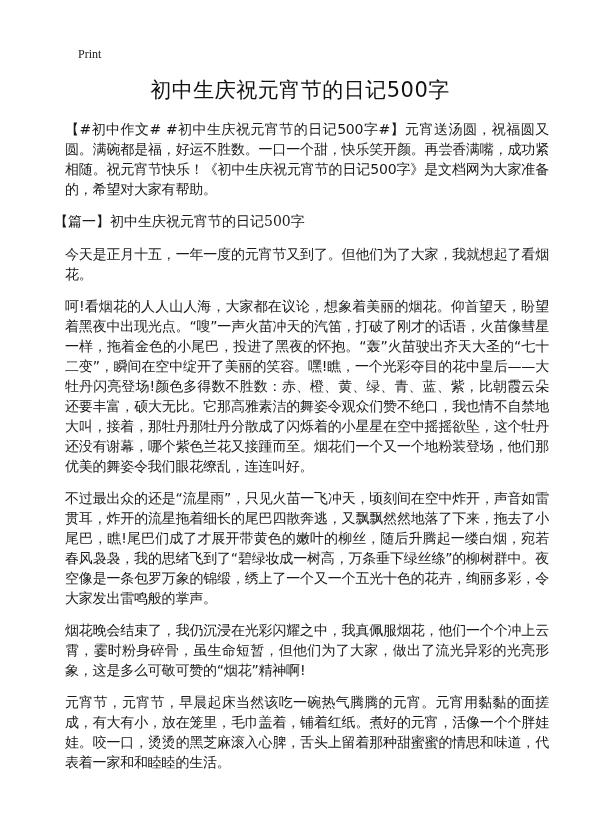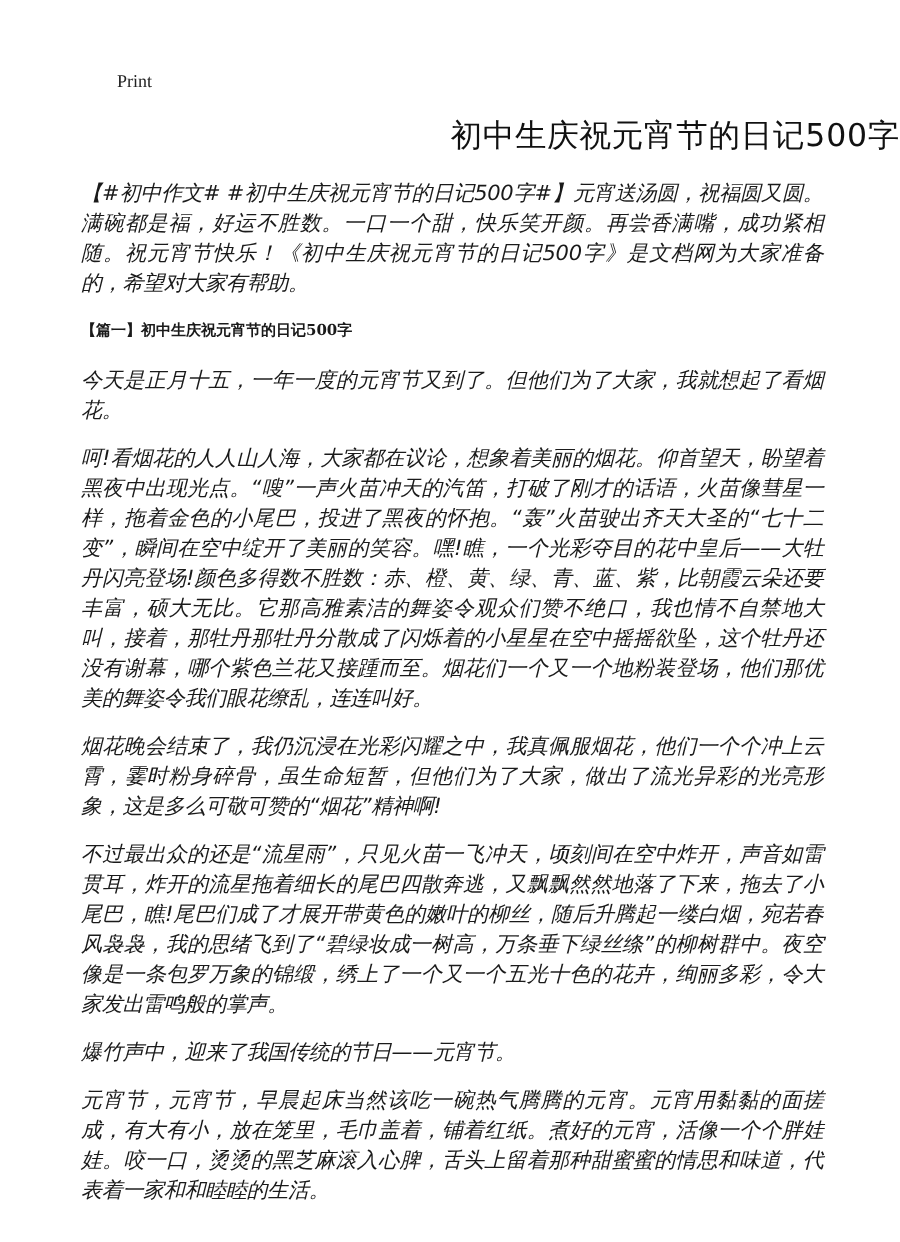--- a/index.html
+++ b/index.html
@@ -1,41 +1,40 @@
 <!DOCTYPE html>
 <html><head>
 <meta charset="utf-8">
 <style>
   html, body { margin: 0; padding: 0; background: #ffffff; }
   body { width: 600px; height: 828px; position: relative; overflow: hidden;
          font-family: "DejaVu Sans", "Liberation Sans", sans-serif; color: #1a1a1a; }
   .print-link { position: absolute; left: 54px; top: 47px; font-family: "Liberation Serif", serif;
                 font-size: 12px; color: #222; margin-left: 24px; }
-  .doc-title { position: absolute; left: 0; width: 600px; top: 76px; text-align: right;
+  .doc-title { position: absolute; left: 0; width: 600px; top: 76px; text-align: center;
                font-size: 21px; font-weight: normal; color: #111; margin: 0; letter-spacing: 0.5px; }
   .content { position: absolute; left: 54px; top: 119px; width: 495px; }
-  .para { font-size: 14px; line-height: 20px; margin: 0 0 12px 0; text-align: justify; letter-spacing: -0.2px; font-style: italic; }
-  .section-heading { font-size: 10px; font-weight: bold; line-height: 20px; margin: 4px 0 13px 0;
+  .para { font-size: 14px; line-height: 20px; margin: 0 0 12px 11px; text-align: justify; letter-spacing: -0.2px; }
+  .section-heading { font-size: 14px; font-weight: normal; line-height: 20px; margin: 4px 0 13px 0;
                      font-family: "DejaVu Serif", "Liberation Serif", serif; }
 </style>
 </head>
 <body>
 
 <div class="print-link">Print</div>
 
 <h1 class="doc-title">初中生庆祝元宵节的日记500字</h1>
 
 <div class="content">
   <p class="para">【#初中作文# #初中生庆祝元宵节的日记500字#】元宵送汤圆，祝福圆又圆。满碗都是福，好运不胜数。一口一个甜，快乐笑开颜。再尝香满嘴，成功紧相随。祝元宵节快乐！《初中生庆祝元宵节的日记500字》是文档网为大家准备的，希望对大家有帮助。</p>
 
   <div>
     <p class="section-heading">【篇一】初中生庆祝元宵节的日记500字</p>
     <p class="para">今天是正月十五，一年一度的元宵节又到了。但他们为了大家，我就想起了看烟花。</p>
     <p class="para">呵!看烟花的人人山人海，大家都在议论，想象着美丽的烟花。仰首望天，盼望着黑夜中出现光点。“嗖”一声火苗冲天的汽笛，打破了刚才的话语，火苗像彗星一样，拖着金色的小尾巴，投进了黑夜的怀抱。“轰”火苗驶出齐天大圣的“七十二变”，瞬间在空中绽开了美丽的笑容。嘿!瞧，一个光彩夺目的花中皇后——大牡丹闪亮登场!颜色多得数不胜数：赤、橙、黄、绿、青、蓝、紫，比朝霞云朵还要丰富，硕大无比。它那高雅素洁的舞姿令观众们赞不绝口，我也情不自禁地大叫，接着，那牡丹那牡丹分散成了闪烁着的小星星在空中摇摇欲坠，这个牡丹还没有谢幕，哪个紫色兰花又接踵而至。烟花们一个又一个地粉装登场，他们那优美的舞姿令我们眼花缭乱，连连叫好。</p>
+    <p class="para">不过最出众的还是“流星雨”，只见火苗一飞冲天，顷刻间在空中炸开，声音如雷贯耳，炸开的流星拖着细长的尾巴四散奔逃，又飘飘然然地落了下来，拖去了小尾巴，瞧!尾巴们成了才展开带黄色的嫩叶的柳丝，随后升腾起一缕白烟，宛若春风袅袅，我的思绪飞到了“碧绿妆成一树高，万条垂下绿丝绦”的柳树群中。夜空像是一条包罗万象的锦缎，绣上了一个又一个五光十色的花卉，绚丽多彩，令大家发出雷鸣般的掌声。</p>
     <p class="para">烟花晚会结束了，我仍沉浸在光彩闪耀之中，我真佩服烟花，他们一个个冲上云霄，霎时粉身碎骨，虽生命短暂，但他们为了大家，做出了流光异彩的光亮形象，这是多么可敬可赞的“烟花”精神啊!</p>
-    <p class="para">不过最出众的还是“流星雨”，只见火苗一飞冲天，顷刻间在空中炸开，声音如雷贯耳，炸开的流星拖着细长的尾巴四散奔逃，又飘飘然然地落了下来，拖去了小尾巴，瞧!尾巴们成了才展开带黄色的嫩叶的柳丝，随后升腾起一缕白烟，宛若春风袅袅，我的思绪飞到了“碧绿妆成一树高，万条垂下绿丝绦”的柳树群中。夜空像是一条包罗万象的锦缎，绣上了一个又一个五光十色的花卉，绚丽多彩，令大家发出雷鸣般的掌声。</p>
   </div>
 
   <div>
-    <p class="para">爆竹声中，迎来了我国传统的节日——元宵节。</p>
     <p class="para">元宵节，元宵节，早晨起床当然该吃一碗热气腾腾的元宵。元宵用黏黏的面搓成，有大有小，放在笼里，毛巾盖着，铺着红纸。煮好的元宵，活像一个个胖娃娃。咬一口，烫烫的黑芝麻滚入心脾，舌头上留着那种甜蜜蜜的情思和味道，代表着一家和和睦睦的生活。</p>
   </div>
 </div>
 
 </body></html>

